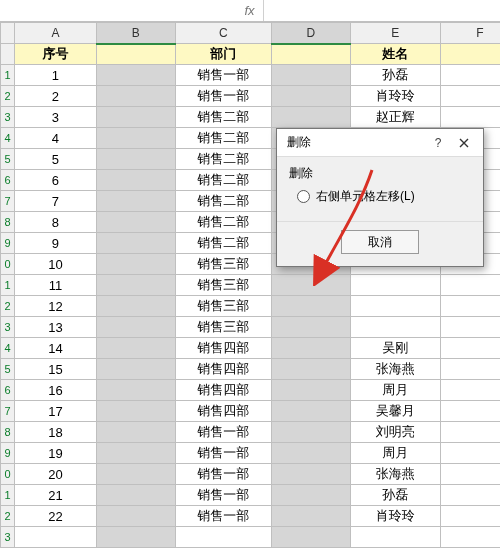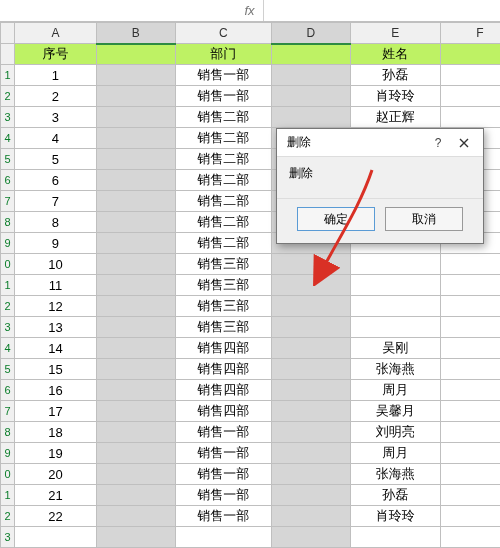--- a/index.html
+++ b/index.html
@@ -68,21 +68,21 @@
   td.sel-col {
     background: #d6d6d6;
   }
   th.col-h.sel {
     border-bottom: 2px solid #2e8b42;
   }
   .row-green th.row-h { color:#0a7d2a; background:#e4efe4; }
 
   .sheet thead th:first-child { width: 14px; }
 
-  .header-row td { font-weight: normal; background:#bef264; }
+  .header-row td { font-weight: bold; background:#fef9c3; }
 
   
   .dialog {
     position: absolute;
     left: 276px;
     top: 128px;
     width: 208px;
     background: #f0f0f0;
     border: 1px solid #777;
     box-shadow: 2px 3px 8px rgba(0,0,0,0.35);
@@ -392,23 +392,26 @@
     <span class="title">删除</span>
     <span class="btn-ic">?</span>
     <span class="btn-ic">
       <svg width="10" height="10" viewBox="0 0 10 10">
           <path d="M1 1 L9 9 M9 1 L1 9" stroke="#333" stroke-width="1.4"></path>
         </svg>
     </span>
   </div>
   <div class="body">
     <div class="group-label">删除</div>
+    <div class="opt">
+      <span class="radio"></span>
+      <span>右侧单元格左移(L)</span>
+    </div>
   </div>
   <div class="btn-row">
-    <button class="primary">确定</button>
     <button>取消</button>
   </div>
 </div>
 
 <svg class="arrow" viewBox="0 0 80 120">
   <defs>
     <marker id="ah" markerWidth="10" markerHeight="10" refX="5" refY="5" orient="auto">
       <path d="M0,0 L10,5 L0,10 z" fill="#d93025"></path>
     </marker>
   </defs>

